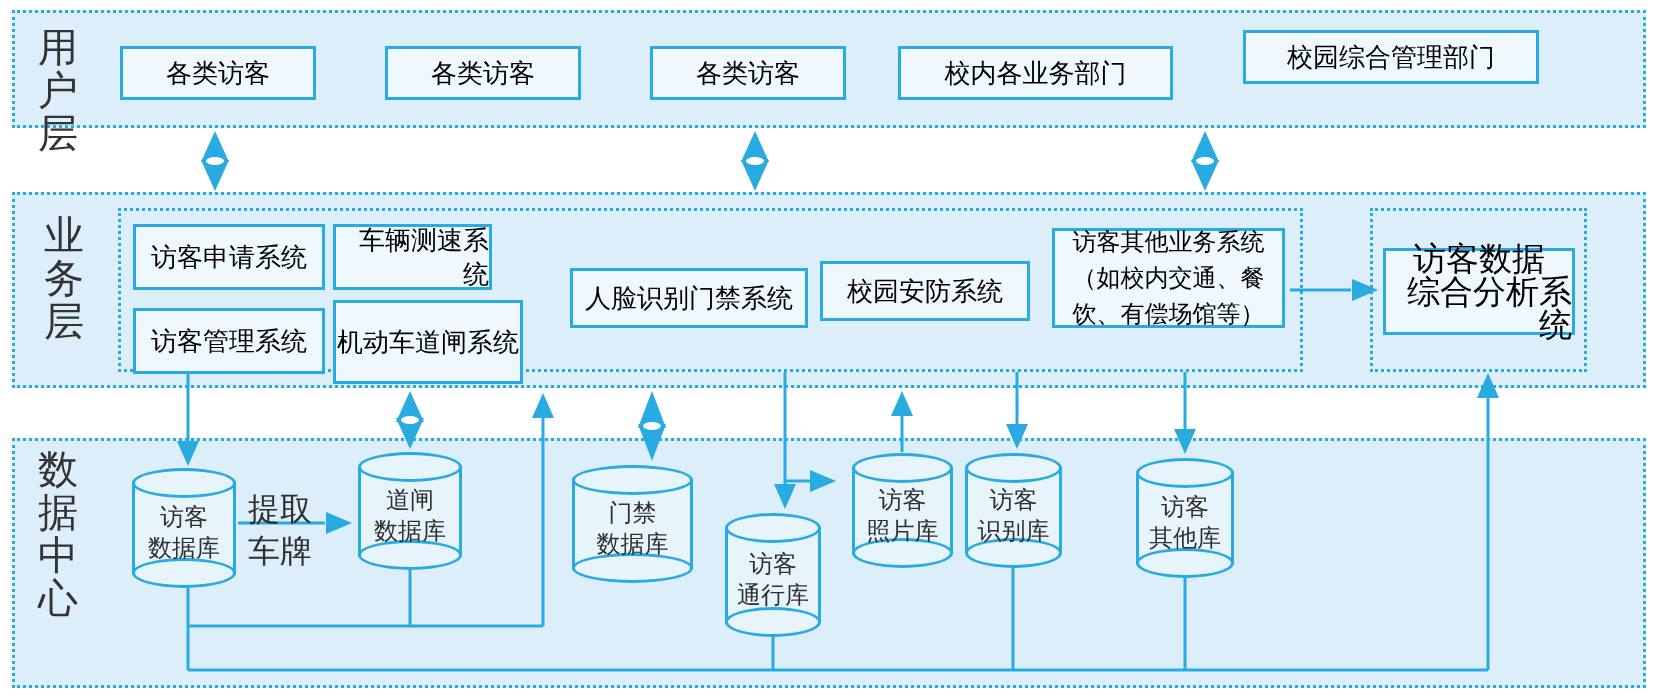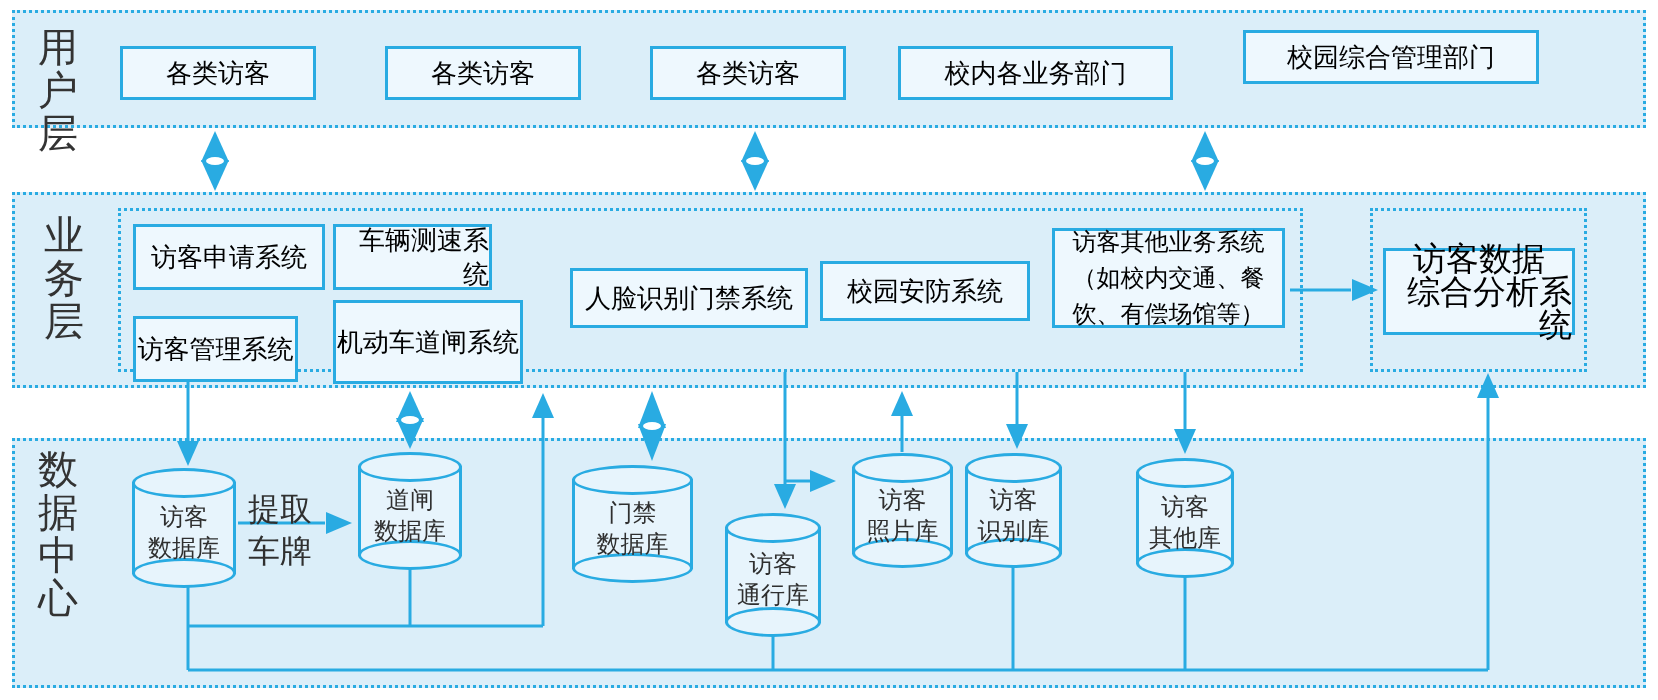--- a/index.html
+++ b/index.html
@@ -30,21 +30,21 @@
        display:flex;flex-direction:column;align-items:center;justify-content:center;
        font-size:26px;line-height:34px;text-align:right;color:#000000}
   .u1{left:120px;top:46px;width:196px;height:54px}
   .u2{left:385px;top:46px;width:196px;height:54px}
   .u3{left:650px;top:46px;width:196px;height:54px}
   .u4{left:898px;top:46px;width:275px;height:54px}
   .u5{left:1243px;top:30px;width:296px;height:54px}
 
   .b1{left:133px;top:224px;width:192px;height:66px}
   .b2{left:333px;top:224px;width:159px;height:66px}
-  .b3{left:133px;top:316px;width:165px;height:66px}
+  .b3{left:133px;top:308px;width:192px;height:66px}
   .b4{left:333px;top:300px;width:190px;height:84px}
   .b5{left:570px;top:268px;width:238px;height:60px}
   .b6{left:820px;top:261px;width:210px;height:60px}
   .b7{left:1052px;top:228px;width:233px;height:100px;font-size:24px;line-height:36px}
   .b8{left:1383px;top:248px;width:192px;height:87px;font-size:33px;line-height:33px}
 
   .cyl{position:absolute;z-index:4}
   .cyl .side{position:absolute;left:0;right:0;top:14px;bottom:14px;background:var(--cylfill);
              border-left:3px solid var(--blue);border-right:3px solid var(--blue)}
   .cyl .cap{position:absolute;left:0;right:0;height:30px;border:3px solid var(--blue);

